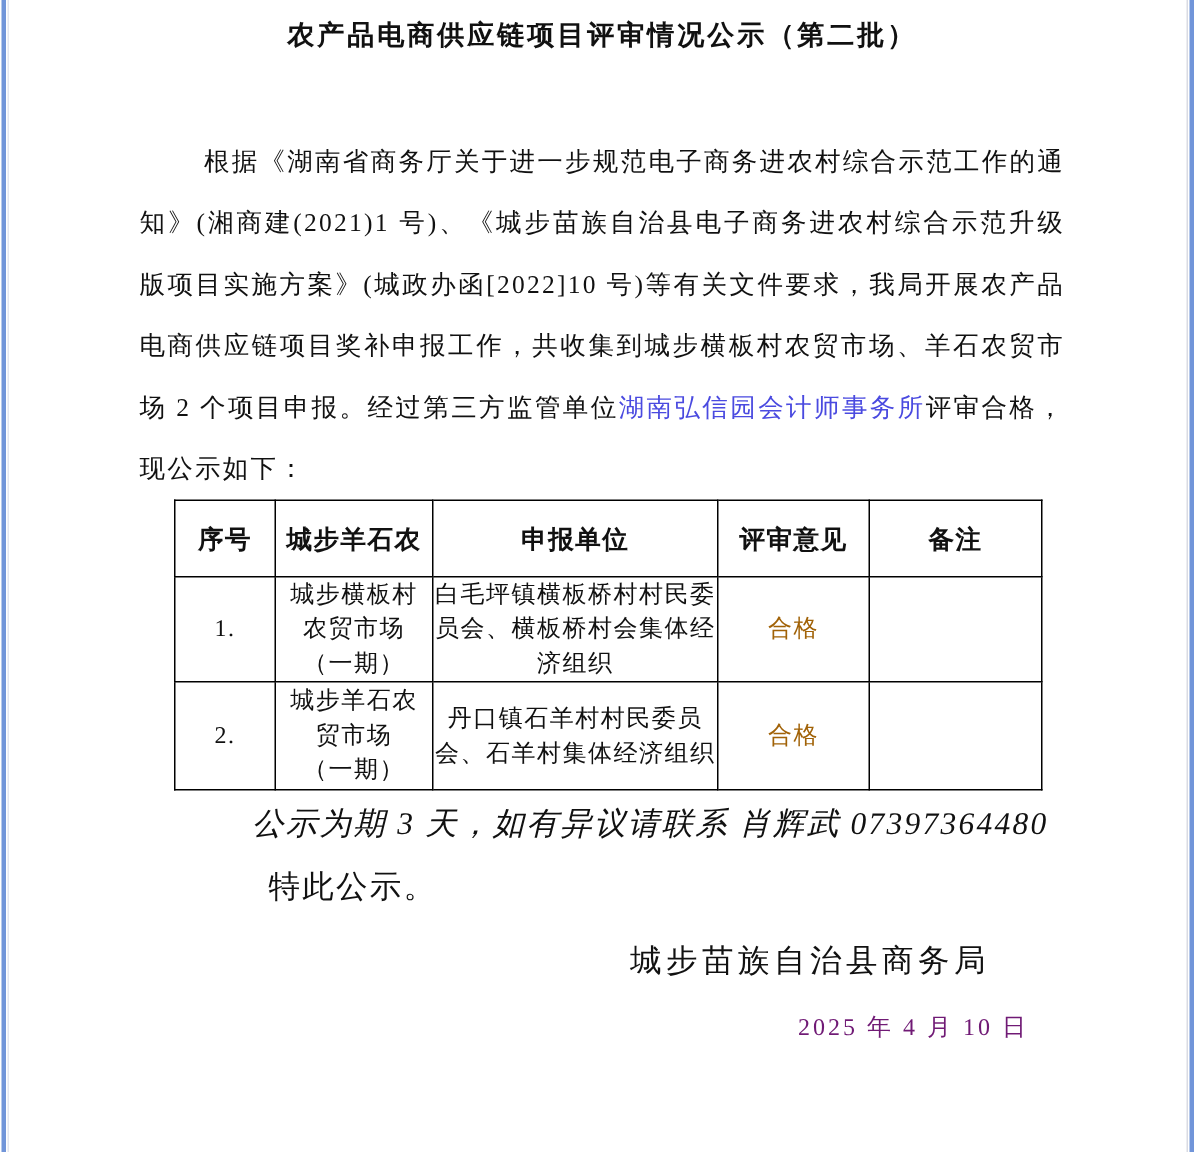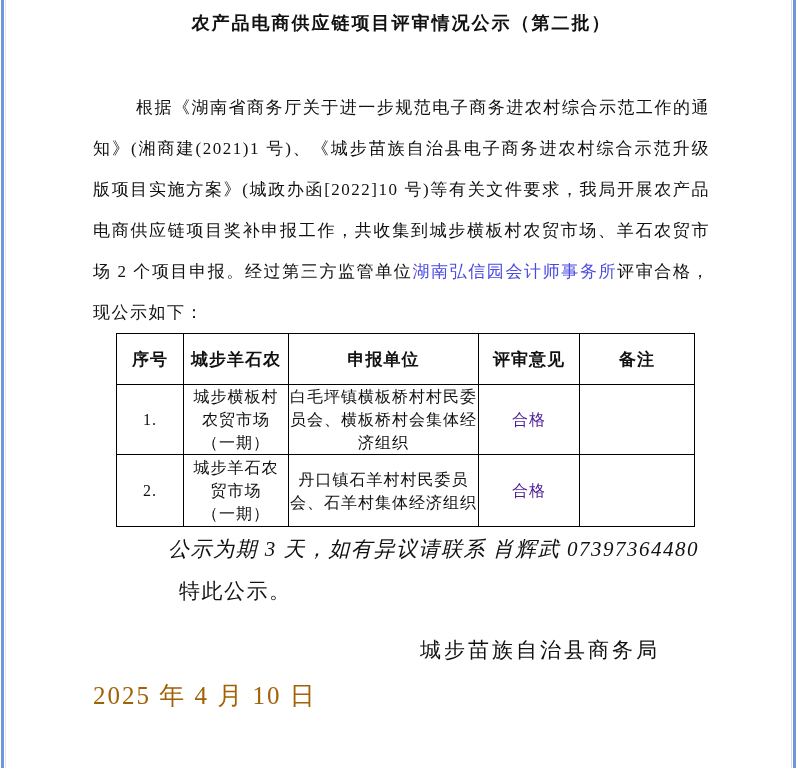--- a/index.html
+++ b/index.html
@@ -52,53 +52,54 @@
     vertical-align: middle;
     padding: 0;
     font-size: 16px;
     line-height: 23px;
     letter-spacing: 1px;
   }
   .review-table th { font-weight: bold; font-size: 17px; height: 50px; }
   .review-table tr.data-row-1 td { height: 69px; }
   .review-table tr.data-row-2 td { height: 71px; }
   .cell-multiline { white-space: pre-line; }
-  .opinion { color: #4c1d95; cursor: pointer; }
+  .opinion { color: #a16207; cursor: pointer; }
   .index-cell { font-size: 17px; }
 
   .notice-line {
     margin: 2px 0 0 0;
     padding-left: 75px;
     font-size: 21px;
     line-height: 41.5px;
     letter-spacing: 1.5px;
     font-style: italic;
   }
   .closing-line {
     margin: 0;
     padding-left: 86px;
     font-size: 21px;
     line-height: 41.5px;
     letter-spacing: 1.5px;
   }
   .signature-line {
-    margin: 18px 0 0 0;
+    margin: 8px 0 0 0;
     text-align: right;
     padding-right: 50px;
     font-size: 21px;
     line-height: 41px;
     letter-spacing: 3px;
   }
   .date-line {
     margin: 4px 0 0 0;
+    text-align: right;
     padding-right: 24px;
-    font-size: 25px;
+    font-size: 16px;
     line-height: 41px;
     letter-spacing: 2px;
-    color: #a16207;
+    color: #701a75;
   }
 </style>
 </head>
 <body>
 
 <div class="frame-bar left"></div>
 <div class="frame-bar left-shadow"></div>
 <div class="frame-bar right-shadow"></div>
 <div class="frame-bar right"></div>
 

